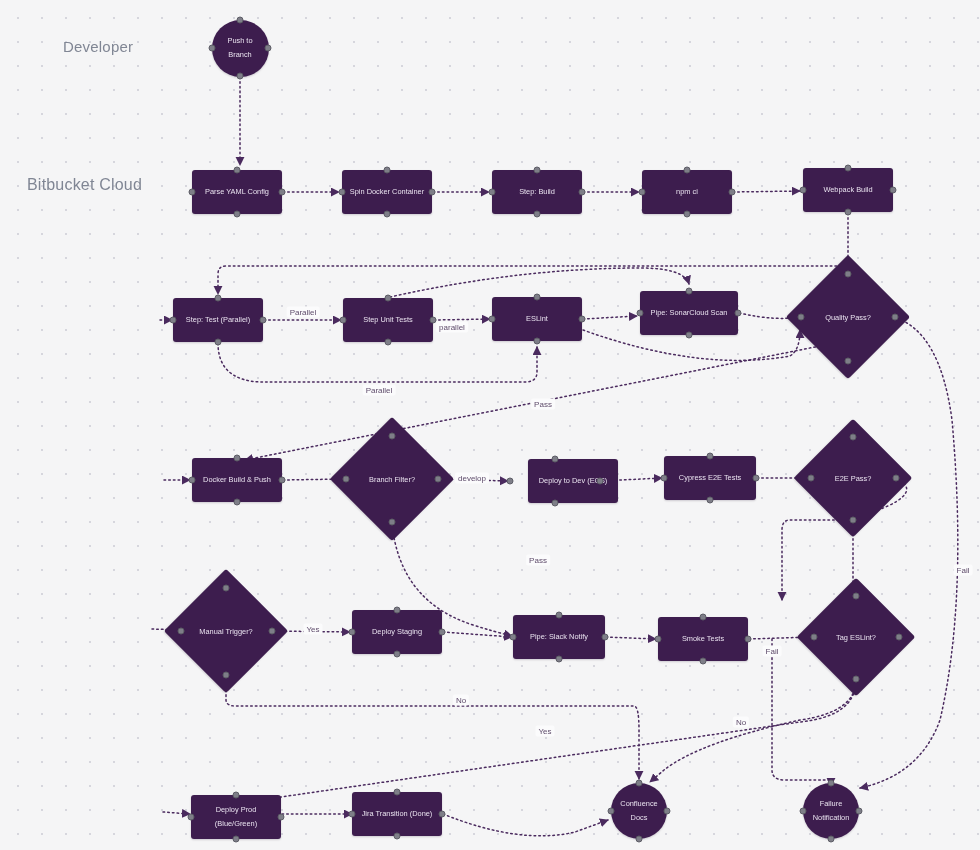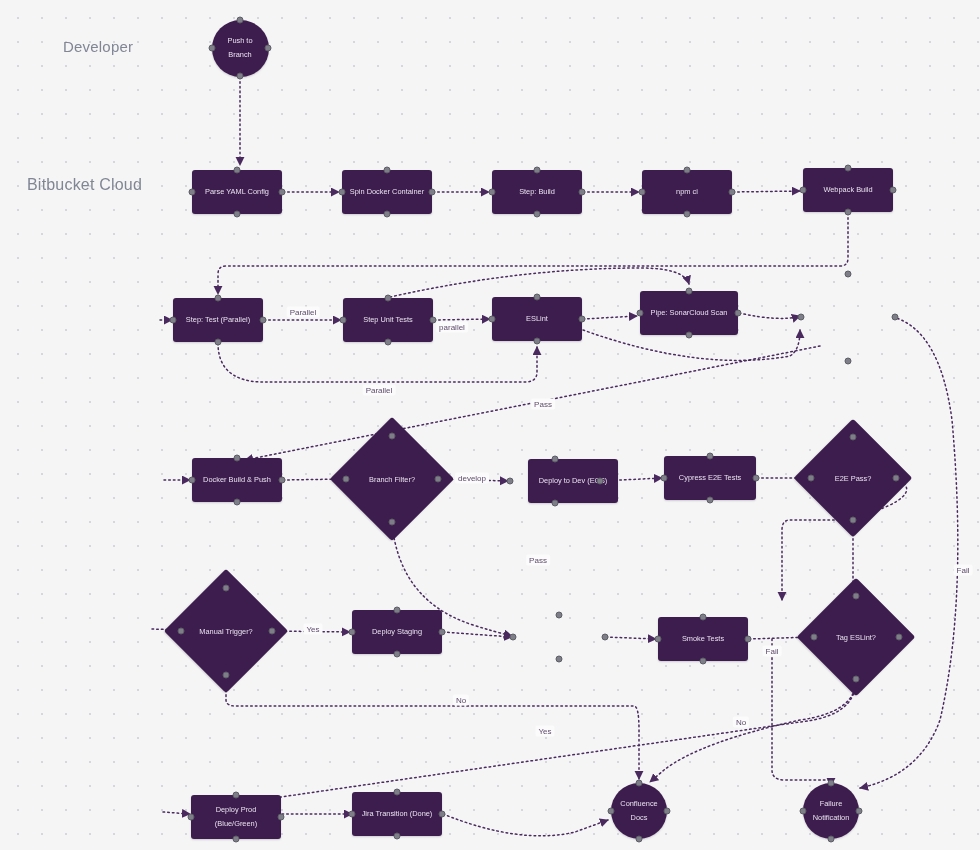--- a/index.html
+++ b/index.html
@@ -232,20 +232,24 @@
   <div class="handle" style="left:537px;top:341px;"></div>
 
   <div class="node" style="left:640px;top:291px;width:98px;height:44px;">
     <span class="lbl">Pipe: SonarCloud Scan</span>
   </div>
   <div class="handle" style="left:689px;top:291px;"></div>
   <div class="handle" style="left:640px;top:313px;"></div>
   <div class="handle" style="left:738px;top:313px;"></div>
   <div class="handle" style="left:689px;top:335px;"></div>
 
+  <div class="diamond-wrap" style="left:804px;top:273px;width:88px;height:88px;">
+    <div class="dshape"></div>
+    <div class="dtext">Quality Pass?</div>
+  </div>
   <div class="handle" style="left:848px;top:274px;"></div>
   <div class="handle" style="left:801px;top:317px;"></div>
   <div class="handle" style="left:895px;top:317px;"></div>
   <div class="handle" style="left:848px;top:361px;"></div>
 
   <div class="node" style="left:192px;top:458px;width:90px;height:44px;justify-content:center;">
     <span class="lbl">Docker Build &amp; Push</span>
   </div>
   <div class="handle" style="left:237px;top:458px;"></div>
   <div class="handle" style="left:192px;top:480px;"></div>
@@ -296,20 +300,23 @@
   <div class="handle" style="left:226px;top:675px;"></div>
 
   <div class="node" style="left:352px;top:610px;width:90px;height:44px;">
     <span class="lbl">Deploy Staging</span>
   </div>
   <div class="handle" style="left:397px;top:610px;"></div>
   <div class="handle" style="left:352px;top:632px;"></div>
   <div class="handle" style="left:442px;top:632px;"></div>
   <div class="handle" style="left:397px;top:654px;"></div>
 
+  <div class="node" style="left:513px;top:615px;width:92px;height:44px;">
+    <span class="lbl">Pipe: Slack Notify</span>
+  </div>
   <div class="handle" style="left:559px;top:615px;"></div>
   <div class="handle" style="left:513px;top:637px;"></div>
   <div class="handle" style="left:605px;top:637px;"></div>
   <div class="handle" style="left:559px;top:659px;"></div>
 
   <div class="node" style="left:658px;top:617px;width:90px;height:44px;">
     <span class="lbl">Smoke Tests</span>
   </div>
   <div class="handle" style="left:703px;top:617px;"></div>
   <div class="handle" style="left:658px;top:639px;"></div>

